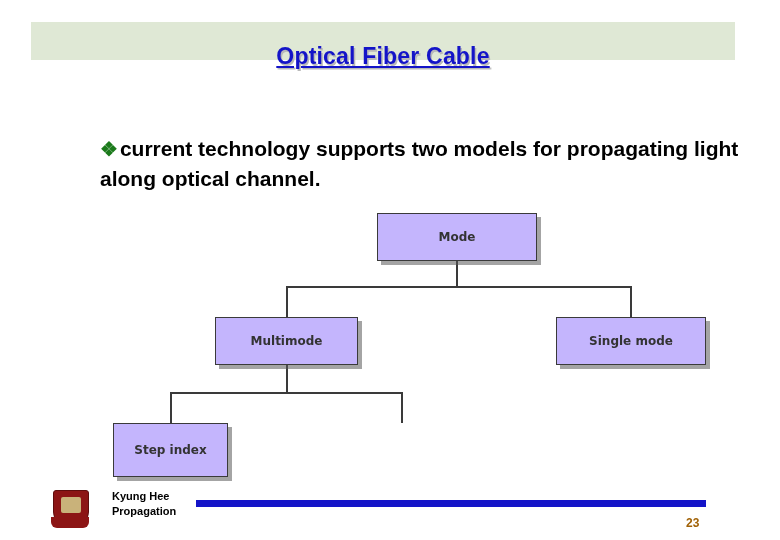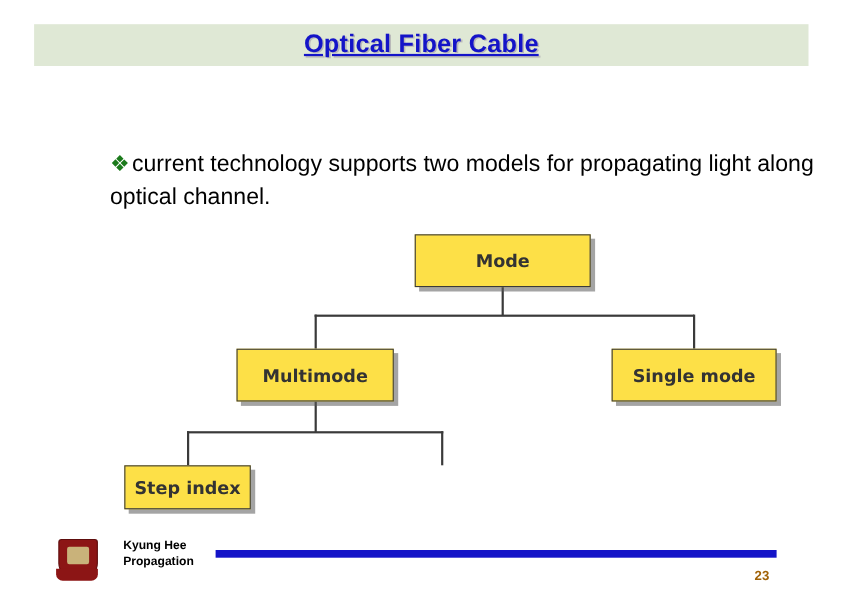--- a/index.html
+++ b/index.html
@@ -26,21 +26,21 @@
     position: absolute;
     left: 31px;
     top: 22px;
     width: 704px;
     height: 38px;
     background: #dfe8d5;
   }
   .title-text {
     position: absolute;
     left: 31px;
-    top: 26px;
+    top: 43px;
     width: 704px;
     text-align: center;
     font-size: 23px;
     font-weight: bold;
     color: #1414c8;
     text-decoration: underline;
     letter-spacing: 0.2px;
     text-shadow: 1.5px 1.5px 0 #b9b9b9;
   }
 
@@ -59,56 +59,56 @@
     margin-right: 8px;
     position: relative;
     top: -1px;
   }
   .bullet2 {
     position: absolute;
     left: 100px;
     top: 134px;
     width: 640px;
     font-size: 21px;
-    font-weight: normal;
+    font-weight: bold;
     color: #000000;
     line-height: 1.45;
   }
   .bullet2 .marker {
     color: #1b7a1b;
     font-size: 20px;
     margin-right: 2px;
   }
 
   
   .diagram {
     position: absolute;
     left: 0;
     top: 200px;
     width: 780px;
     height: 290px;
   }
   .node {
     position: absolute;
-    background: #fde047;
+    background: #c4b5fd;
     border: 1.5px solid #3a3a3a;
     box-shadow: 4px 4px 0 rgba(90,90,90,0.55);
     display: flex;
     align-items: center;
     justify-content: center;
     color: #333333;
-    font-size: 16px;
+    font-size: 12px;
     font-weight: bold;
     font-family: "DejaVu Sans", sans-serif;
     box-sizing: border-box;
   }
   .node-mode      { left: 377px; top: 13px;  width: 160px; height: 48px; }
   .node-multimode { left: 215px; top: 117px; width: 143px; height: 48px; }
   .node-single    { left: 556px; top: 117px; width: 150px; height: 48px; }
-  .node-step      { left: 113px; top: 223px; width: 115px; height: 40px; }
+  .node-step      { left: 113px; top: 223px; width: 115px; height: 54px; }
   .node-graded    { left: 335px; top: 223px; width: 135px; height: 48px; }
 
   .line {
     position: absolute;
     background: #3a3a3a;
   }
   .v-from-mode    { left: 456px; top: 61px;  width: 2px;  height: 26px; }
   .h-top          { left: 286px; top: 86px;  width: 345px; height: 2px; }
   .v-to-multi     { left: 286px; top: 86px;  width: 2px;  height: 31px; }
   .v-to-single    { left: 630px; top: 86px;  width: 2px;  height: 31px; }

